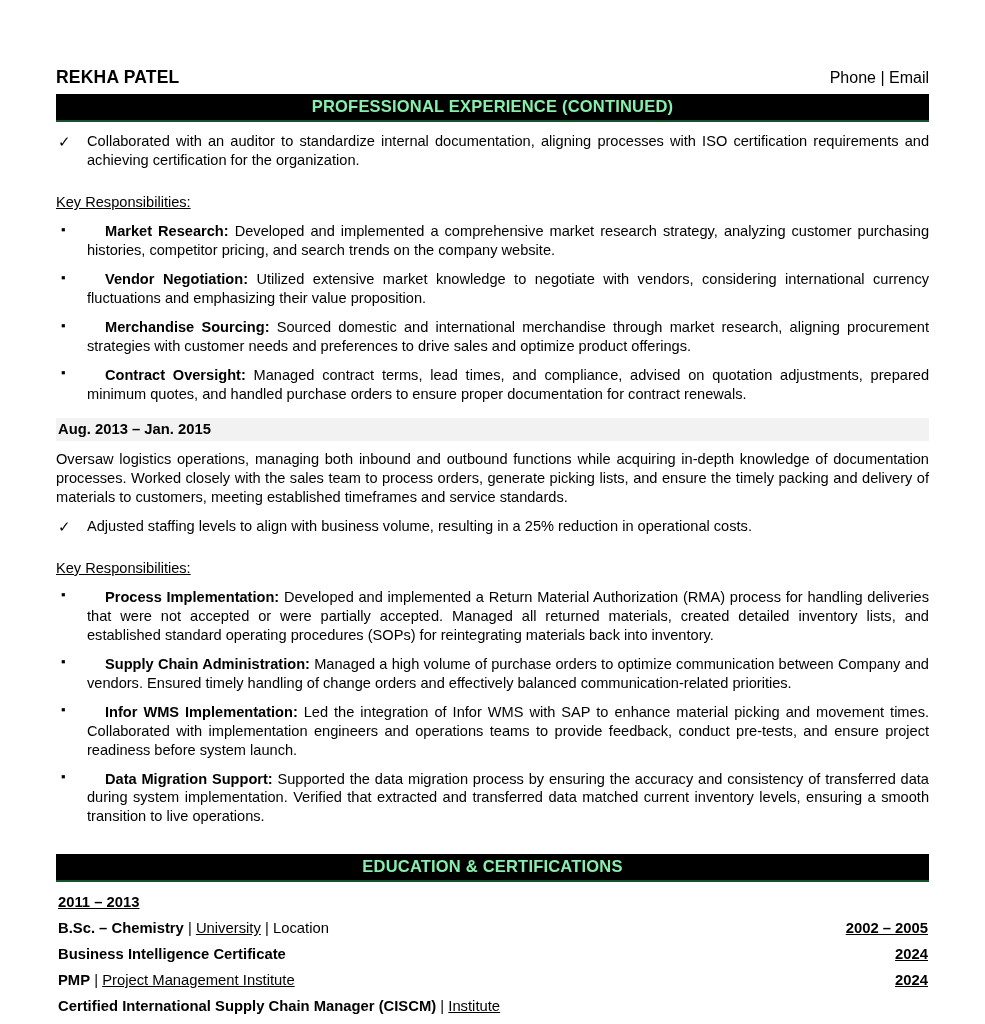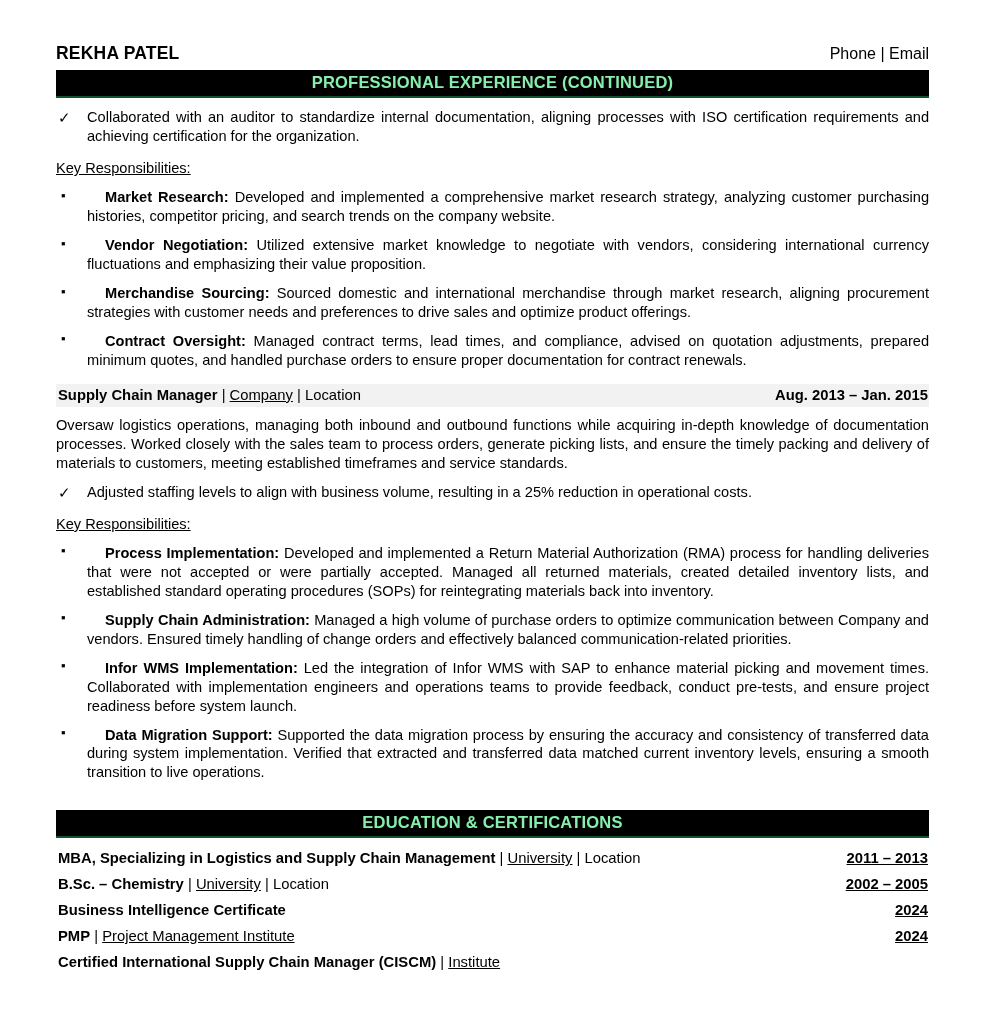--- a/index.html
+++ b/index.html
@@ -21,21 +21,21 @@
     box-sizing: border-box;
     padding: 0 56px;
     overflow: hidden;
   }
 
   
   .name-row {
     display: flex;
     align-items: baseline;
     justify-content: space-between;
-    padding-top: 44px;
+    padding-top: 68px;
   }
   .cand-name {
     font-size: 17.5px;
     font-weight: bold;
     letter-spacing: .2px;
     line-height: 1.1;
   }
   .contact {
     font-size: 16px;
     font-weight: normal;
@@ -61,21 +61,21 @@
   
   .para {
     font-size: 14.6px;
     line-height: 1.30;
     text-align: justify;
     margin: 9px 0 0 0;
   }
   .keyresp {
     font-size: 14.6px;
     line-height: 1.3;
-    margin-top: 13px;
+    margin-top: 23px;
     text-decoration: underline;
     display: inline-block;
   }
   .keyresp-wrap { margin-top: 0; }
 
   
   ul.blist {
     list-style: none;
     margin: 0;
     padding: 0;
@@ -174,21 +174,20 @@
       <span class="bullet-mark">▪</span>
       <span class="lbl">Merchandise Sourcing:</span><span> Sourced domestic and international merchandise through market research, aligning procurement strategies with customer needs and preferences to drive sales and optimize product offerings.</span>
     </li>
     <li>
       <span class="bullet-mark">▪</span>
       <span class="lbl">Contract Oversight:</span><span> Managed contract terms, lead times, and compliance, advised on quotation adjustments, prepared minimum quotes, and handled purchase orders to ensure proper documentation for contract renewals.</span>
     </li>
   </ul>
 
   <div class="job-band">
-    <div class="job-left"><span class="job-title">Supply Chain Manager</span><span> | </span><span class="u">Company</span><span> | </span><span>Location</span></div>
     <div class="job-dates">Aug. 2013 – Jan. 2015</div>
   </div>
 
   <div class="para">Oversaw logistics operations, managing both inbound and outbound functions while acquiring in-depth knowledge of documentation processes. Worked closely with the sales team to process orders, generate picking lists, and ensure the timely packing and delivery of materials to customers, meeting established timeframes and service standards.</div>
 
   <ul class="blist check">
     <li>
       <span class="bullet-mark">✓</span>
       <span>Adjusted staffing levels to align with business volume, resulting in a 25% reduction in operational costs.</span>
     </li>
@@ -217,21 +216,20 @@
     </li>
   </ul>
 
   <div class="spacer-before-edu"></div>
 
   <div class="section-bar edu">EDUCATION &amp; CERTIFICATIONS</div>
 
   <div class="edu-block">
 
     <div class="edu-row">
-      <div class="edu-left"><span class="deg">MBA, Specializing in Logistics and Supply Chain Management</span><span> | </span><span class="u">University</span><span> | </span><span>Location</span></div>
       <div class="edu-years">2011 – 2013</div>
     </div>
 
     <div class="edu-row">
       <div class="edu-left"><span class="deg">B.Sc. – Chemistry</span><span> | </span><span class="u">University</span><span> | </span><span>Location</span></div>
       <div class="edu-years">2002 – 2005</div>
     </div>
 
     <div class="edu-row">
       <div class="edu-left"><span class="deg">Business Intelligence Certificate</span></div>

